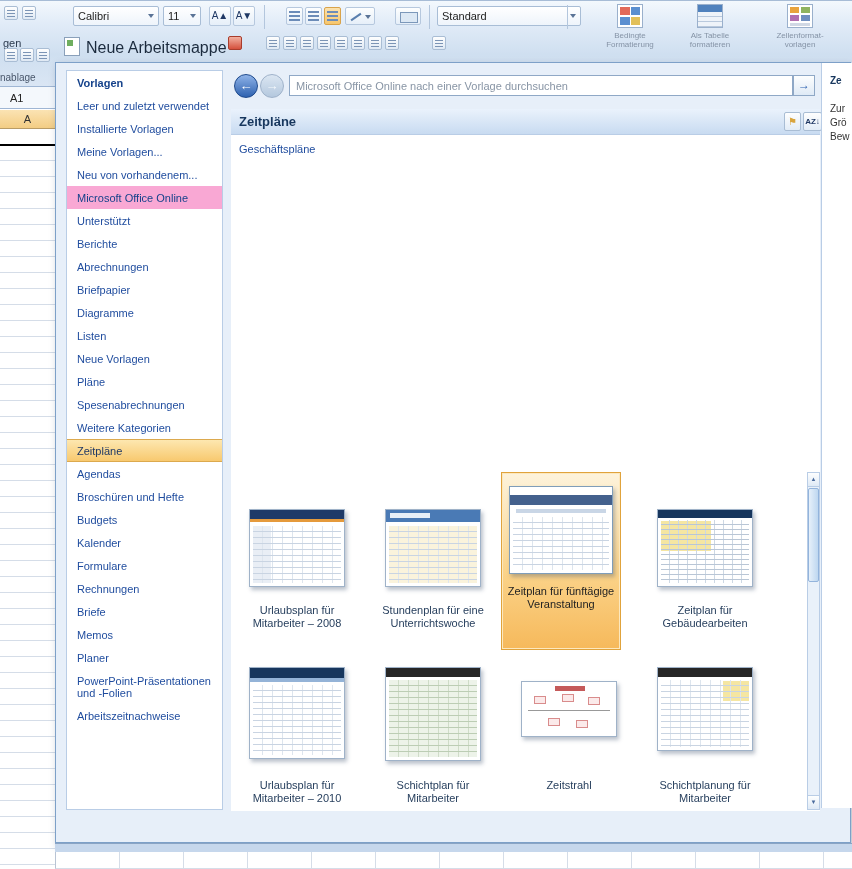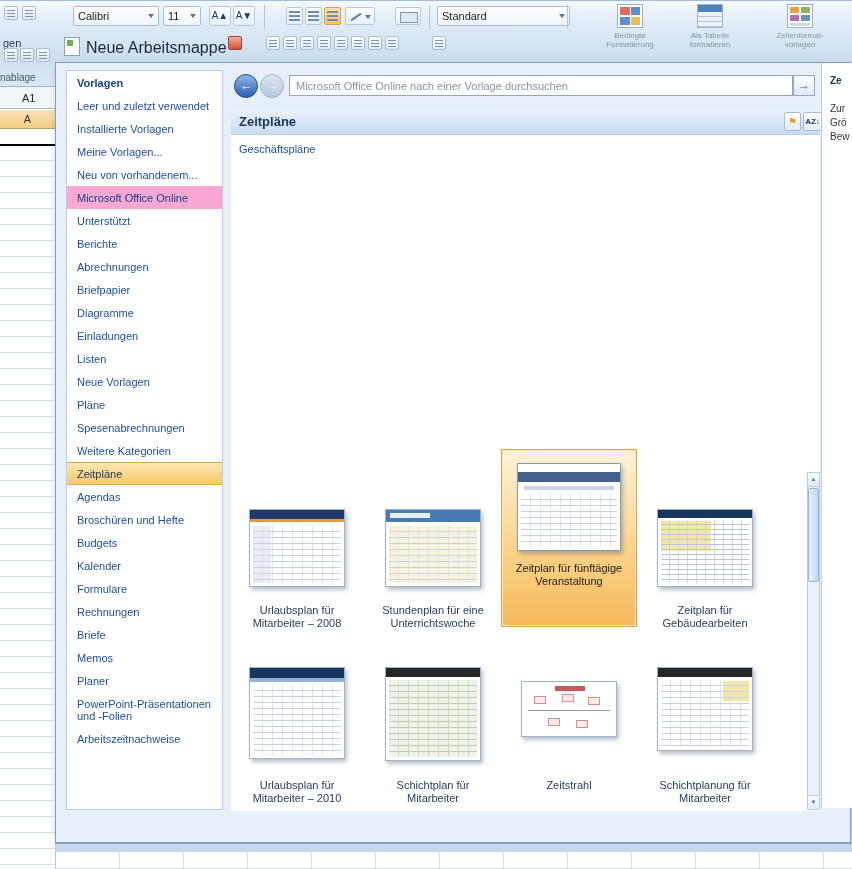--- a/index.html
+++ b/index.html
@@ -33,21 +33,21 @@
     background:repeating-linear-gradient(to bottom,#6c8cb8 0 2px,transparent 2px 4px);}
   .alignbtn.on{background:linear-gradient(#fbe2ae,#f6c66d);border-color:#d9a34a;}
   #orientBtn{position:absolute;left:345px;top:6px;width:30px;height:18px;box-sizing:border-box;
     border:1px solid #b6c8de;border-radius:2px;background:linear-gradient(#fdfefe,#e6eff9);}
   #orientBtn i.diag{left:4px;top:8px;width:12px;height:2px;background:#5a7fae;transform:rotate(-35deg);}
   #orientBtn i.dd2{right:3px;top:7px;width:0;height:0;border-left:3px solid transparent;
     border-right:3px solid transparent;border-top:4px solid #5a7396;}
   #mergeBtn{position:absolute;left:395px;top:6px;width:26px;height:18px;box-sizing:border-box;
     border:1px solid #b6c8de;border-radius:2px;background:linear-gradient(#fdfefe,#e6eff9);}
   #mergeBtn i{left:4px;top:4px;width:16px;height:9px;border:1px solid #7c98ba;background:#dce8f4;}
-  #numCombo{left:437px;width:133px}
+  #numCombo{left:437px;width:144px}
 
   .bigbtn{position:absolute;top:3px;width:76px;display:flex;flex-direction:column;align-items:center;gap:3px;}
   #big1{left:592px}#big2{left:672px}#big3{left:762px}
   .bigicon{position:relative;width:26px;height:24px;border:1px solid #9ab0cc;background:#fff;box-sizing:border-box;}
   #big1 .bigicon{background:
     linear-gradient(#e26a5a,#e26a5a) 2px 2px/10px 8px no-repeat,
     linear-gradient(#5b8fd0,#5b8fd0) 13px 2px/9px 8px no-repeat,
     linear-gradient(#5b8fd0,#5b8fd0) 2px 12px/10px 8px no-repeat,
     linear-gradient(#e2c05a,#e2c05a) 13px 12px/9px 8px no-repeat,#fff;}
   #big2 .bigicon{background:
@@ -65,21 +65,21 @@
     border-radius:2px;background:linear-gradient(#fefefe,#dfe9f4);}
   .mini i{left:2px;top:3px;width:8px;height:7px;
     background:repeating-linear-gradient(to bottom,#7b94b5 0 1px,transparent 1px 3px);}
   .redico{background:linear-gradient(#f2b0a0,#d4503c)!important;border-color:#a83c2c!important;}
   .frag{position:absolute;font-size:11px;color:#2c3a4e;}
   .grpfrag{position:absolute;font-size:10px;color:#49576b;}
 
   
   #nameBox{left:0;top:86px;width:55px;height:23px;background:#f4f8fc;
     border-top:1px solid #9fb6d4;border-bottom:1px solid #9fb6d4;
-    font-size:11px;color:#222;line-height:22px;padding-left:22px;box-sizing:border-box;}
+    font-size:11px;color:#222;line-height:22px;padding-left:10px;box-sizing:border-box;}
   #colHdr{left:0;top:110px;width:55px;height:19px;box-sizing:border-box;
     background:linear-gradient(#fbe3b3,#f3cd84);border-bottom:1px solid #b99c66;
     font-size:11px;color:#333;text-align:center;line-height:18px;}
   #gridA{left:0;top:129px;width:55px;height:740px;background:
     repeating-linear-gradient(to bottom,transparent 0 15px,#d5dde8 15px 16px),#ffffff;}
   #selLine{left:0;top:144px;width:55px;height:2px;background:#000;}
   #botBand{left:55px;top:843px;width:797px;height:9px;background:#c6d7ec;border-top:1px solid #8aa4c4;}
   #botCells{left:55px;top:852px;width:797px;height:17px;box-sizing:border-box;background:
     repeating-linear-gradient(to right,transparent 0 63px,#d5dde8 63px 64px),#ffffff;
     border-bottom:1px solid #d5dde8;border-left:1px solid #b9c4d4;}
@@ -136,21 +136,21 @@
   #content{left:175px;top:72px;width:589px;height:676px;background:#fff;}
   #crumb{left:183px;top:80px;font-size:11px;color:#1f4c9e;}
 
   
   .cell{position:absolute;width:128px;}
   .c1{left:177px}.c2{left:313px}.c3{left:449px}.c4{left:585px}
   .r1{top:440px;height:140px}.r2{top:598px;height:150px}
   .cell .cap{position:absolute;left:1px;right:1px;top:101px;text-align:center;
     font-size:11px;line-height:13px;color:#29415f;}
   .r2 .cap{top:118px;}
-  .cell.sel{left:445px;top:386px;width:136px;height:178px;box-sizing:border-box;
+  .cell.sel{left:445px;top:409px;width:120px;height:178px;box-sizing:border-box;
     background:linear-gradient(#fdf3dc,#fbd48b 55%,#f6b95b);border:1px solid #e0a33c;
     box-shadow:inset 0 0 0 1px #fde8bd;}
   .cell.sel .cap{top:112px;color:#222;}
 
   .th{position:relative;margin:6px auto 0;width:96px;background:#fff;box-sizing:border-box;
     border:1px solid #9fb2c8;box-shadow:2px 3px 4px rgba(60,80,110,.35);}
   .th .grid{left:3px;right:3px;bottom:3px;background:
     repeating-linear-gradient(to bottom,transparent 0 5px,#c9d4e2 5px 6px),
     repeating-linear-gradient(to right,transparent 0 9px,#dde5ee 9px 10px);}
   .v1{height:78px}
@@ -327,21 +327,20 @@
     <div class="si">Leer und zuletzt verwendet</div>
     <div class="si">Installierte Vorlagen</div>
     <div class="si">Meine Vorlagen...</div>
     <div class="si">Neu von vorhandenem...</div>
     <div class="si moo">Microsoft Office Online</div>
     <div class="si">Unterstützt</div>
     <div class="si">Berichte</div>
     <div class="si">Abrechnungen</div>
     <div class="si">Briefpapier</div>
     <div class="si">Diagramme</div>
-    <div class="si">Einladungen</div>
     <div class="si">Listen</div>
     <div class="si">Neue Vorlagen</div>
     <div class="si">Pläne</div>
     <div class="si">Spesenabrechnungen</div>
     <div class="si">Weitere Kategorien</div>
     <div class="si sel">Zeitpläne</div>
     <div class="si">Agendas</div>
     <div class="si">Broschüren und Hefte</div>
     <div class="si">Budgets</div>
     <div class="si">Kalender</div>

